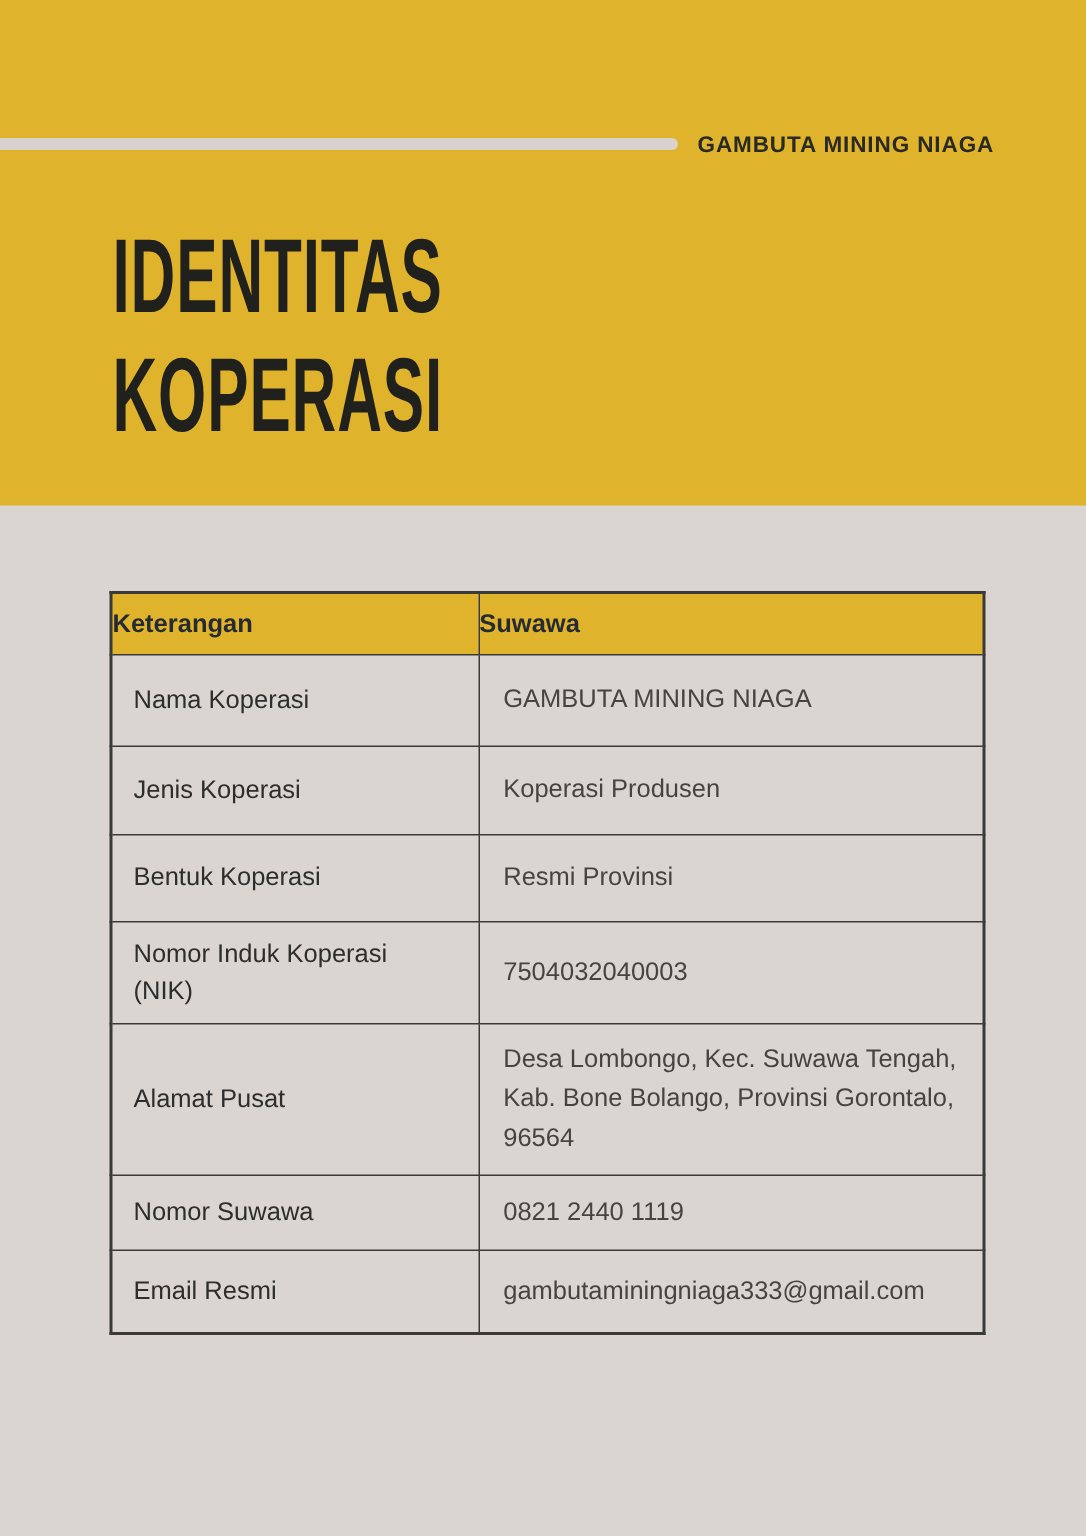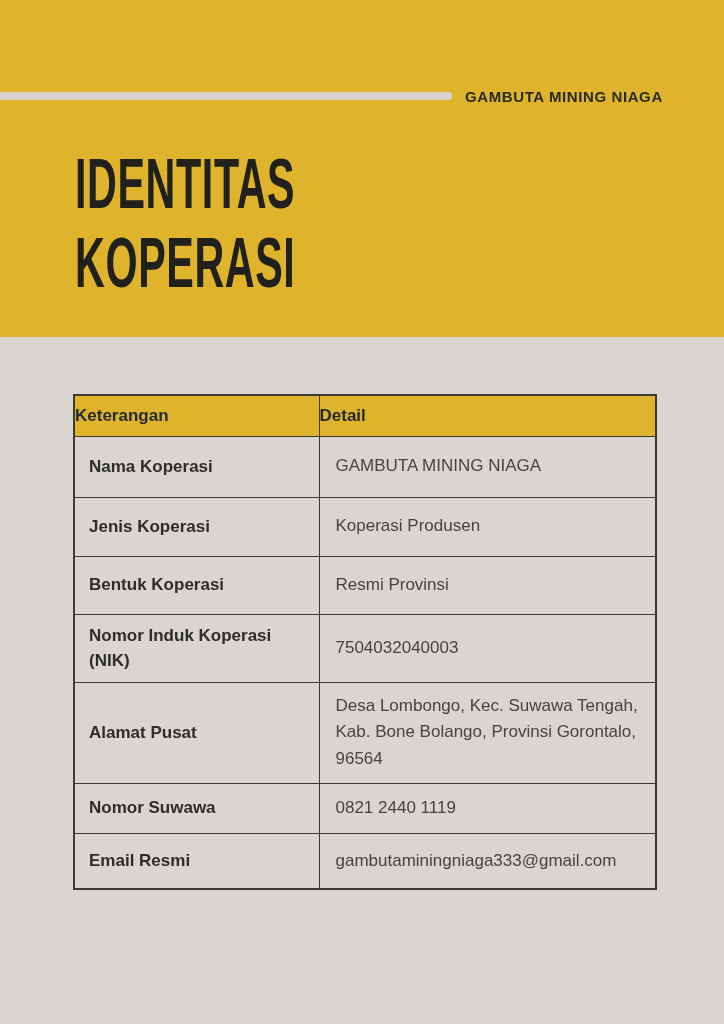--- a/index.html
+++ b/index.html
@@ -94,21 +94,21 @@
     vertical-align: middle;
   }
 
   td {
     vertical-align: middle;
     background: #DAD5D1;
   }
   td.label {
     padding: 8px 22px 8px 14px;
     font-size: 17px;
-    font-weight: bold;
+    font-weight: normal;
     color: #2D2D2B;
     line-height: 1.5;
   }
   td.value {
     padding: 8px 10px 8px 16px;
     font-size: 17px;
     font-weight: normal;
     color: #474340;
     line-height: 1.55;
   }
@@ -139,21 +139,21 @@
   </div>
 
   <table class="identity">
     <colgroup>
       <col class="c-label">
       <col class="c-value">
     </colgroup>
     <thead>
       <tr>
         <th class="hdr">Keterangan</th>
-        <th class="hdr">Detail</th>
+        <th class="hdr">Suwawa</th>
       </tr>
     </thead>
     <tbody>
       <tr class="r-nama">
         <td class="label">Nama Koperasi</td>
         <td class="value">GAMBUTA MINING NIAGA</td>
       </tr>
       <tr class="r-jenis">
         <td class="label">Jenis Koperasi</td>
         <td class="value">Koperasi Produsen</td>

